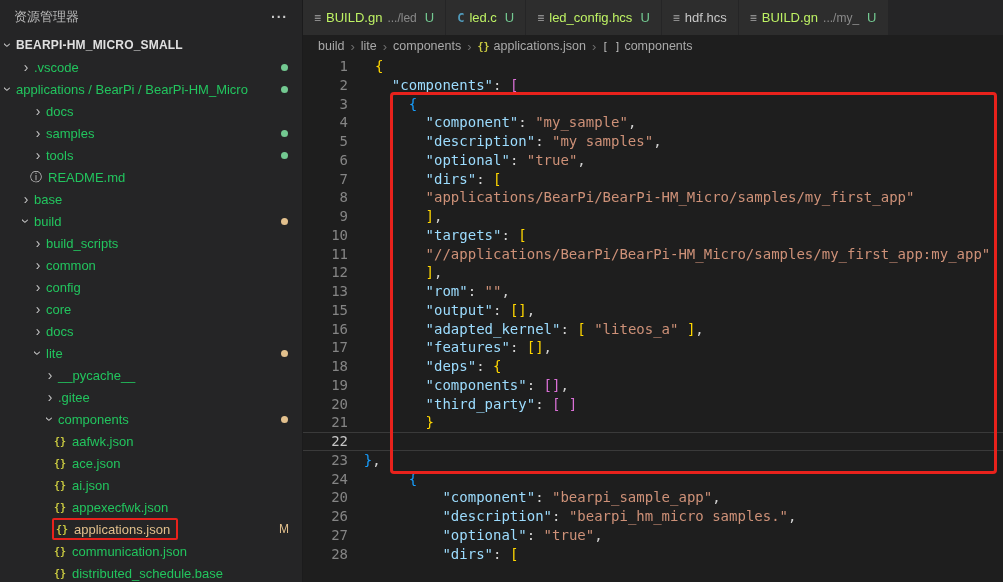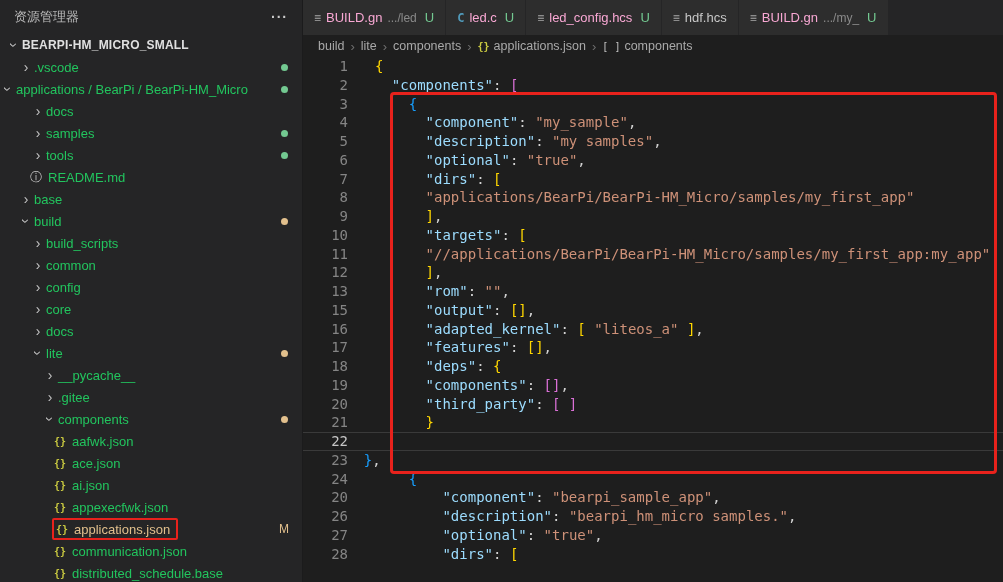--- a/index.html
+++ b/index.html
@@ -34,21 +34,21 @@
 
   
   .editor { flex:1; min-width:0; display:flex; flex-direction:column; background:#1e1e1e; }
   .tabbar { height:35px; flex:none; background:#252526; display:flex; overflow:hidden; }
   .tab { display:flex; align-items:center; gap:5px; padding:0 11px; background:#2d2d2d;
     border-right:1px solid #252526; font-size:13px; color:#9a9a9a; white-space:nowrap; cursor:pointer; }
   .t-icon { font-size:12px; }
   .t-icon.file { color:#a8a8a8; }
   .t-icon.c { color:#519aba; font-weight:bold; font-family:"DejaVu Sans Mono",monospace; }
   .t-label { color:#c8c8c8; }
-  .t-label.untracked { color:#f9a8d4; }
+  .t-label.untracked { color:#bef264; }
   .t-desc { color:#8a8a8a; font-size:12px; }
   .t-badge { color:#73c991; margin-left:3px; }
 
   .breadcrumbs { height:22px; flex:none; display:flex; align-items:center; gap:6px;
     padding:0 15px; font-size:12.5px; color:#a9a9a9; background:#1e1e1e; }
   .crumb { display:flex; align-items:center; gap:4px; cursor:pointer; }
   .crumb-sep { color:#6e6e6e; font-size:13px; }
   .crumb-icon { font-family:"DejaVu Sans Mono",monospace; font-size:10px; }
   .crumb-icon.json { color:#cbcb41; font-weight:bold; }
   .crumb-icon.array { color:#c5c5c5; }
@@ -74,21 +74,21 @@
 <body>
 
 <div class="app">
 
   <aside class="sidebar">
     <div class="sb-header">
       <span class="sb-title">资源管理器</span>
       <span class="sb-actions">···</span>
     </div>
     <div class="tree">
-        <div class="tree-row" style="padding-left: 6px;">
+        <div class="tree-row" style="">
           <span class="chevron down">›</span>
           <span class="tlabel root">BEARPI-HM_MICRO_SMALL</span>
         </div>
         <div class="tree-row" style="padding-left: 18px;">
           <span class="chevron">›</span>
           <span class="tlabel">.vscode</span>
           <span class="dot green"></span>
         </div>
         <div class="tree-row" style="">
           <span class="chevron down">›</span>

